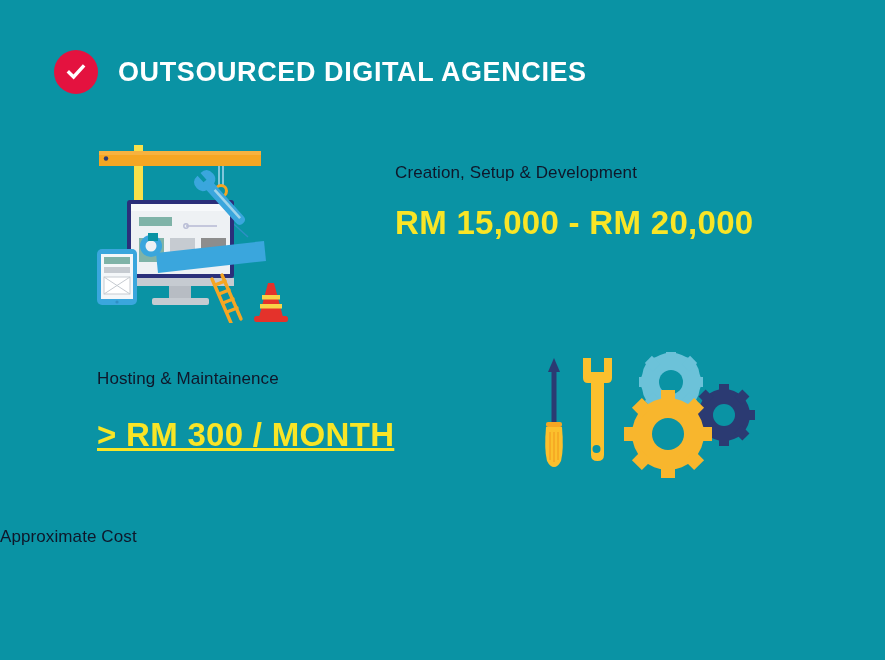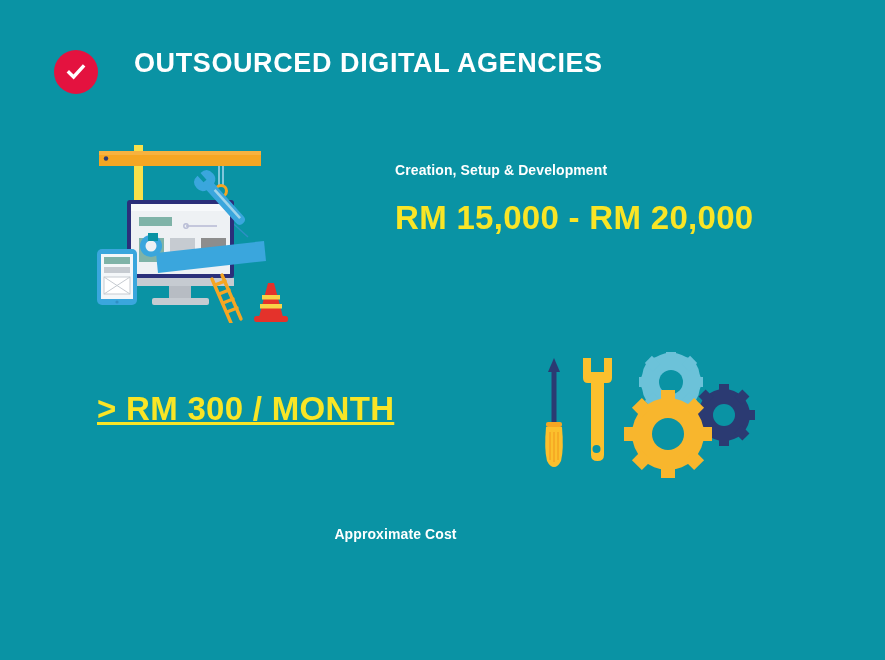--- a/index.html
+++ b/index.html
@@ -21,22 +21,22 @@
     height: 660px;
     background: #0a93a4;
   }
 
   
   .header {
     position: absolute;
     left: 54px;
     top: 50px;
     display: flex;
-    align-items: flex-start;
-    gap: 36px;
+    align-items: center;
+    gap: 20px;
   }
   .check-badge {
     width: 44px;
     height: 44px;
     border-radius: 50%;
     background: #e4123f;
     display: flex;
     align-items: center;
     justify-content: center;
     flex: 0 0 auto;
@@ -47,23 +47,23 @@
     font-size: 27px;
     font-weight: bold;
     letter-spacing: 0.6px;
     text-transform: uppercase;
     white-space: nowrap;
     line-height: 1;
   }
 
   
   .label-text {
-    color: #ffffff;
-    font-size: 14px;
-    font-weight: bold;
+    color: #0f172a;
+    font-size: 17px;
+    font-weight: normal;
     line-height: 1.5;
     letter-spacing: 0.1px;
   }
   .price-text {
     color: #f9e526;
     font-size: 33px;
     font-weight: bold;
     letter-spacing: 0.3px;
     line-height: 1.2;
     white-space: nowrap;
@@ -100,21 +100,21 @@
     width: 225px;
     height: 130px;
   }
 
   
   .row3-text {
     position: absolute;
     left: 0;
     top: 524px;
     width: 791px;
-    text-align: center;
+    text-align: left;
   }
   .row3-text .price-text {
     margin-top: 22px;
     font-size: 36px;
   }
 </style>
 </head>
 <body>
 
 <div class="slide">
@@ -203,20 +203,21 @@
   </div>
 
   <div class="row1-text">
     <div class="label-text">
       <span>Creation, Setup &amp; Development</span><br>
     </div>
     <div class="price-text">RM 15,000 - RM 20,000</div>
   </div>
 
   <div class="row2-text">
+    <div class="label-text">Hosting &amp; Maintainence</div>
     <div class="price-text">&gt; RM 300 / MONTH</div>
   </div>
 
   <div class="illus-tools">
     <svg width="225" height="130" viewBox="0 0 225 130" aria-hidden="true">
 
       <g>
         <rect x="16.5" y="18" width="5" height="54" fill="#2b3a72"></rect>
         <path d="M19 6 L25 20 L13 20 Z" fill="#2b3a72"></path>
         <rect x="11" y="70" width="16" height="5" rx="2" fill="#f5a623"></rect>

